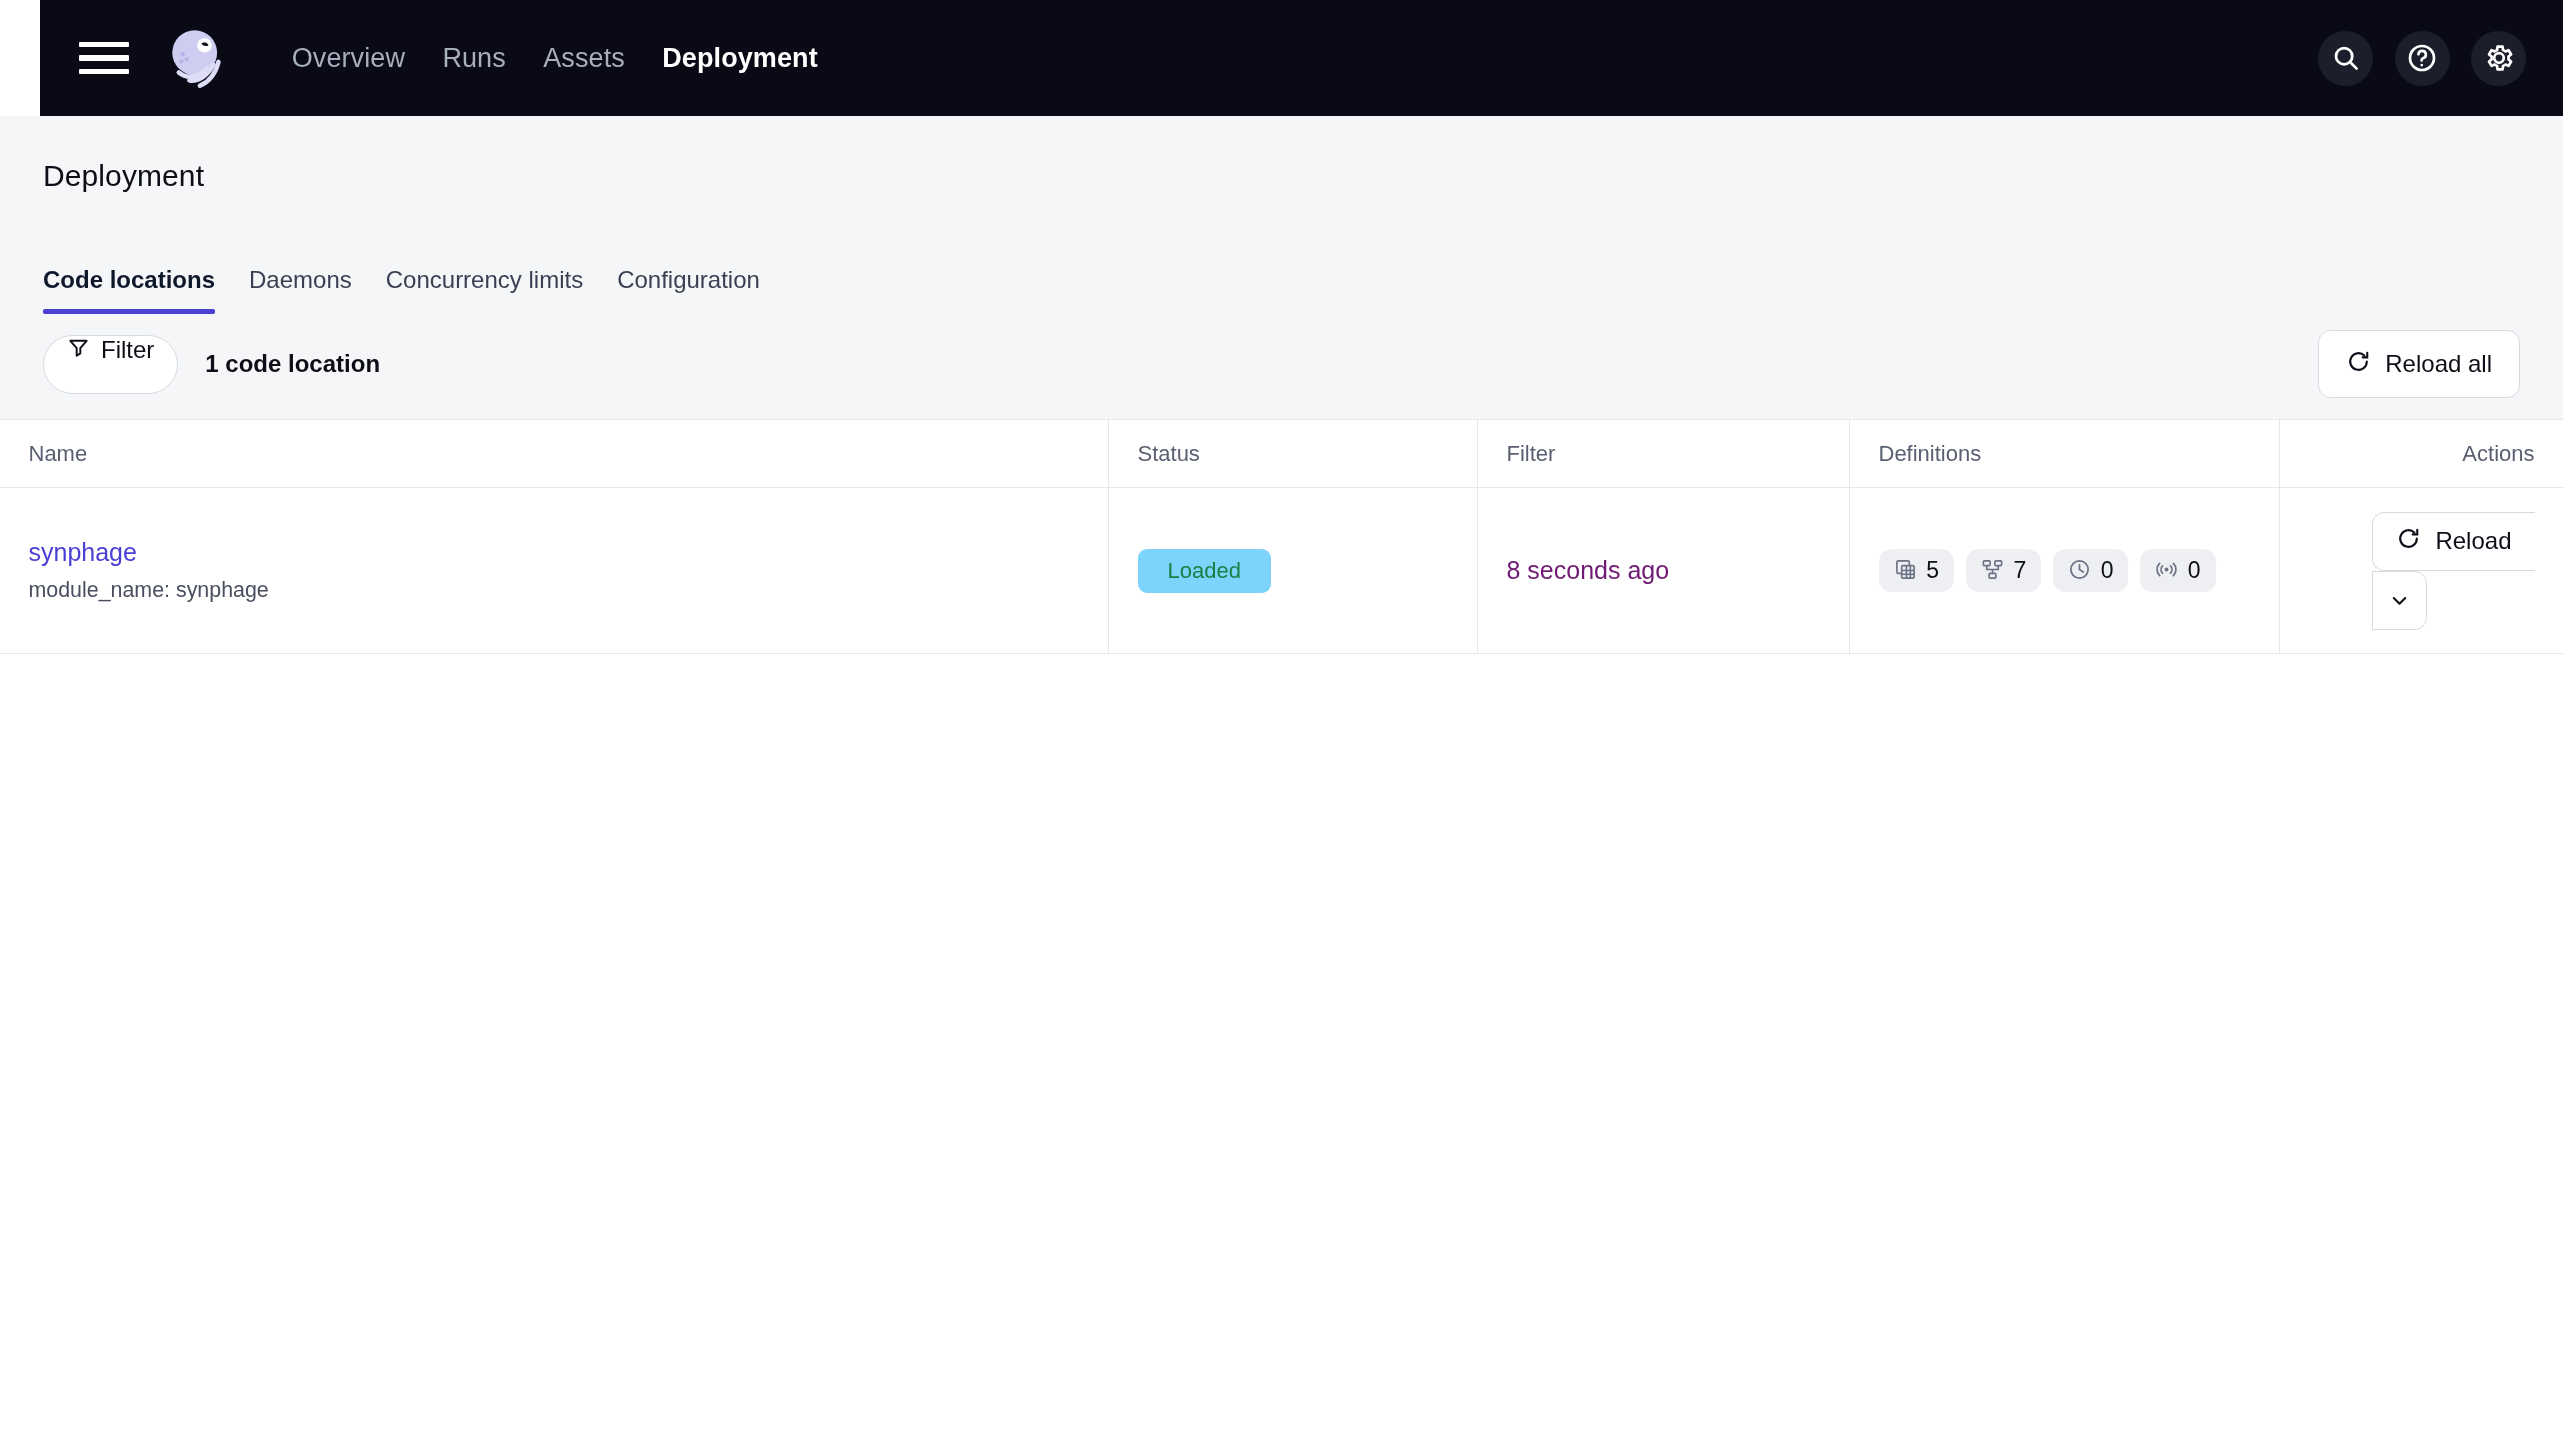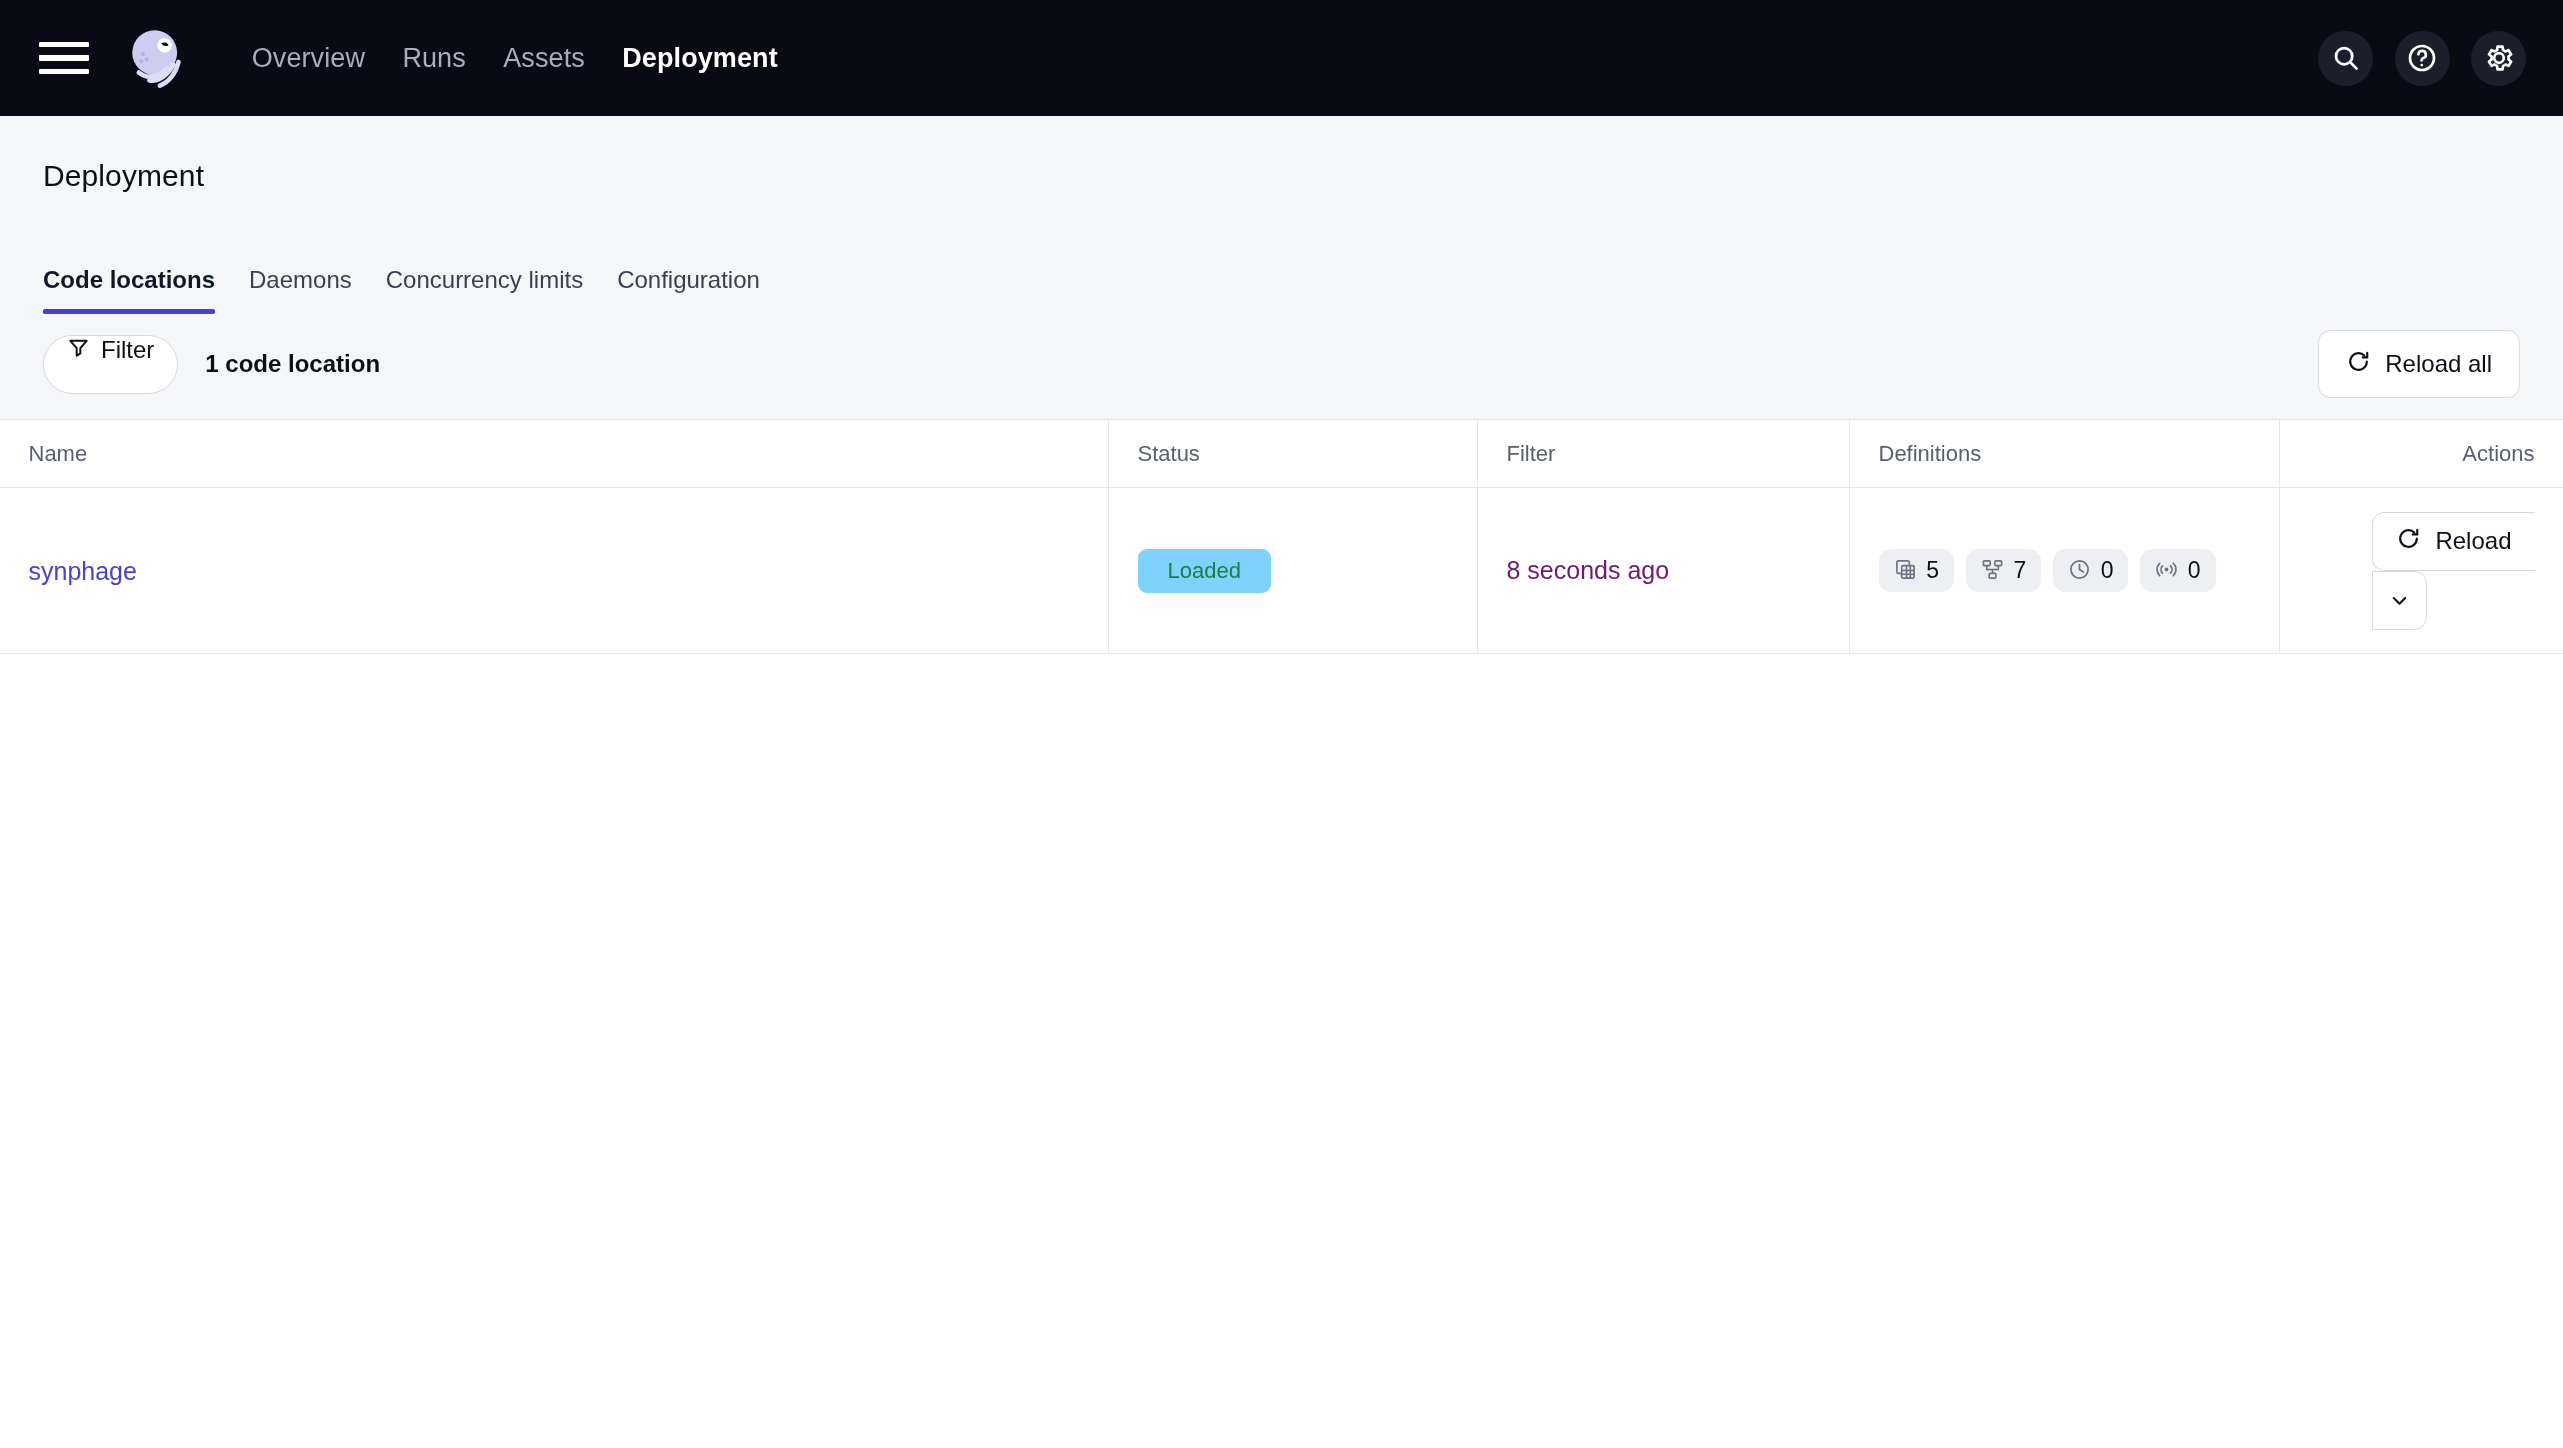--- a/index.html
+++ b/index.html
@@ -13,20 +13,21 @@
   .page { width: 2563px; height: 1449px; display: flex; flex-direction: column; background:#ffffff; }
 
   
   .topnav {
     height: 116px;
     background: #090A16;
     display: flex;
     align-items: center;
     padding: 0 37px 0 39px;
     flex: 0 0 116px;
+    margin-left: 40px;
   }
   .hamburger {
     width: 50px; height: 50px;
     display: flex; flex-direction: column; justify-content: center; gap: 8px;
     cursor: pointer;
   }
   .hamburger i { display:block; height: 5.3px; background:#ffffff; border-radius: 0.9px; }
   .logo-wrap {
     margin-left: 34px;
     width: 66px; height: 66px;
@@ -298,20 +299,21 @@
       </div>
       <div class="cell col-actions">
         <span class="th-text">Actions</span>
       </div>
     </div>
 
     <div class="trow tbody-row">
 
       <div class="cell col-name">
         <span class="loc-name">synphage</span>
+        <span class="loc-sub">module_name: synphage</span>
       </div>
 
       <div class="cell col-status">
         <span class="badge">Loaded</span>
       </div>
 
       <div class="cell col-updated">
         <span class="updated-text">8 seconds ago</span>
       </div>
 

